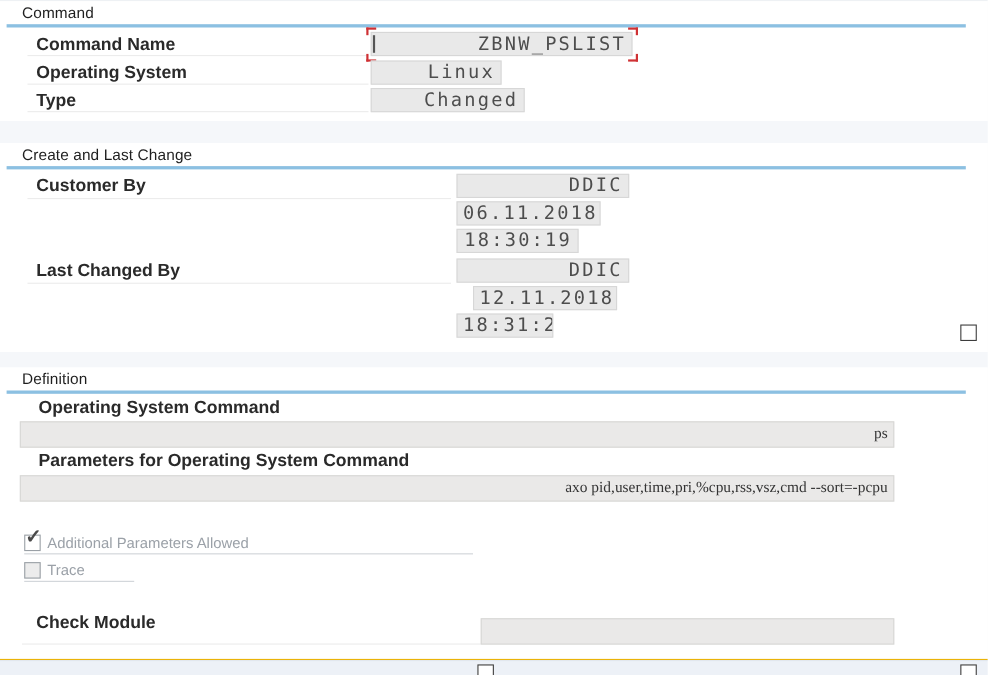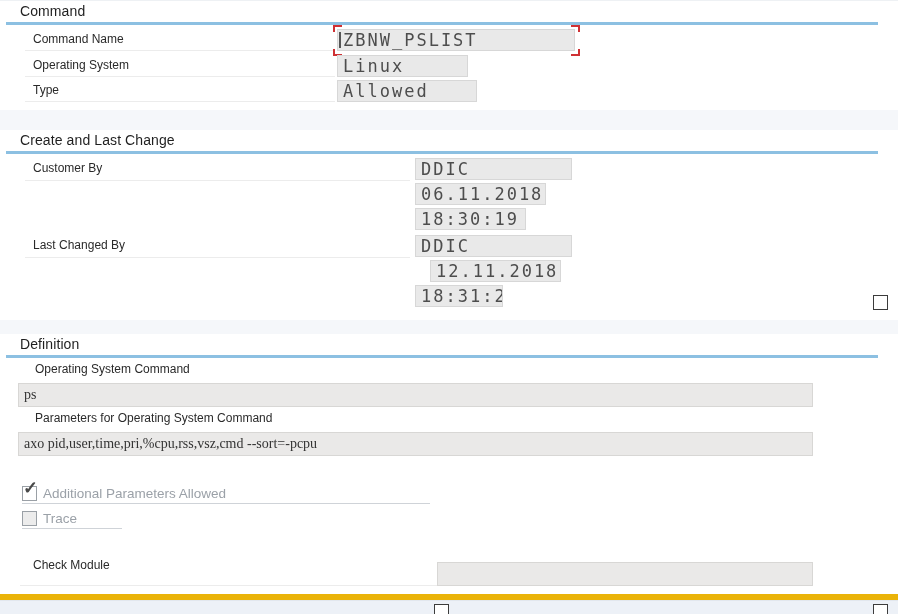--- a/index.html
+++ b/index.html
@@ -1,24 +1,24 @@
 <!DOCTYPE html>
 <html><head>
 <meta charset="utf-8">
 <style>
   * { margin:0; padding:0; box-sizing:border-box; }
   html,body { width:898px; height:614px; overflow:hidden; }
   body { font-family:"Liberation Sans", sans-serif; background:#fbfcfd; }
   #page { position:relative; width:898px; height:614px; background:#fbfcfd; }
 
-  .section { position:absolute; left:0; right:0; background:#ffffff; }
+  .section { position:absolute; left:0; right:0; background:#ffffff;text-align:right; }
   .section-title { position:absolute; left:20px; top:2px; font-size:14px; color:#1f1f1f; letter-spacing:.1px; }
   .section-rule { position:absolute; left:6px; height:3px; background:#8cc0e2; }
 
-  .flabel { position:absolute; font-size:12px; color:#2a2a2a; white-space:nowrap; }
+  .flabel { position:absolute; font-size:16px; color:#2a2a2a; white-space:nowrap;font-weight:bold; }
   .row-line { position:absolute; height:1px; background:#ececec; }
 
   .field { position:absolute; background:#e9e9e9; border:1px solid #d7d7d7; height:22px;
            font-family:"DejaVu Sans Mono", monospace; font-size:17px; letter-spacing:2px;
            color:#4d4d4d; line-height:20px; padding:0 5px; white-space:nowrap; overflow:hidden; }
   .field.sans { font-family:Liberation Serif, serif; font-size:14px; letter-spacing:0;
                 color:#333333; line-height:22px; height:24px; background:#eae9e8; border-color:#d8d7d5; }
 
   
   .focus-frame { position:absolute; pointer-events:none; }
@@ -59,25 +59,25 @@
     <div class="focus-frame" style="left:333px; top:24px; width:247px; height:31px;">
       <i class="tl"></i>
         <i class="tr"></i>
         <i class="bl"></i>
         <i class="br"></i>
     </div>
     <div class="caret" style="left:339px; top:31px;"></div>
 
     <div class="flabel" style="left:33px; top:57px;">Operating System</div>
     <div class="row-line" style="left:25px; top:75px; width:310px;"></div>
-    <div class="field" style="left:337px; top:54px; width:131px;">Linux</div>
+    <div class="field" style="left:337px; top:54px; width:119px;">Linux</div>
 
     <div class="flabel" style="left:33px; top:82px;">Type</div>
     <div class="row-line" style="left:25px; top:100px; width:310px;"></div>
-    <div class="field" style="left:337px; top:79px; width:140px;">Allowed</div>
+    <div class="field" style="left:337px; top:79px; width:140px;">Changed</div>
   </div>
 
   <div class="band" style="top:110px; height:20px;"></div>
 
   <div class="section" style="top:130px; height:190px;">
     <div class="section-title">Create and Last Change</div>
     <div class="section-rule" style="top:21px; width:872px;"></div>
 
     <div class="flabel" style="left:33px; top:31px;">Customer By</div>
     <div class="row-line" style="left:25px; top:50px; width:385px;"></div>
@@ -89,21 +89,21 @@
     <div class="row-line" style="left:25px; top:127px; width:385px;"></div>
     <div class="field" style="left:415px; top:105px; width:157px;">DDIC</div>
     <div class="field" style="left:415px; top:130px; width:131px;margin-left:15px;">12.11.2018</div>
     <div class="field" style="left:415px; top:155px; width:88px;">18:31:26</div>
 
     <div class="stray-checkbox" style="left:873px; top:165px;"></div>
   </div>
 
   <div class="band" style="top:320px; height:14px;"></div>
 
-  <div class="section" style="top:334px; height:266px; border-bottom:6px solid #eab308;">
+  <div class="section" style="top:334px; height:266px; border-bottom:1px solid #eab308;">
     <div class="section-title">Definition</div>
     <div class="section-rule" style="top:21px; width:872px;"></div>
 
     <div class="flabel" style="left:35px; top:28px;">Operating System Command</div>
     <div class="field sans" style="left:18px; top:49px; width:795px;">ps</div>
 
     <div class="flabel" style="left:35px; top:77px;">Parameters for Operating System Command</div>
     <div class="field sans" style="left:18px; top:98px; width:795px;">axo pid,user,time,pri,%cpu,rss,vsz,cmd --sort=-pcpu</div>
 
     <div class="cb-row" style="left:22px; top:151px; width:410px;">

